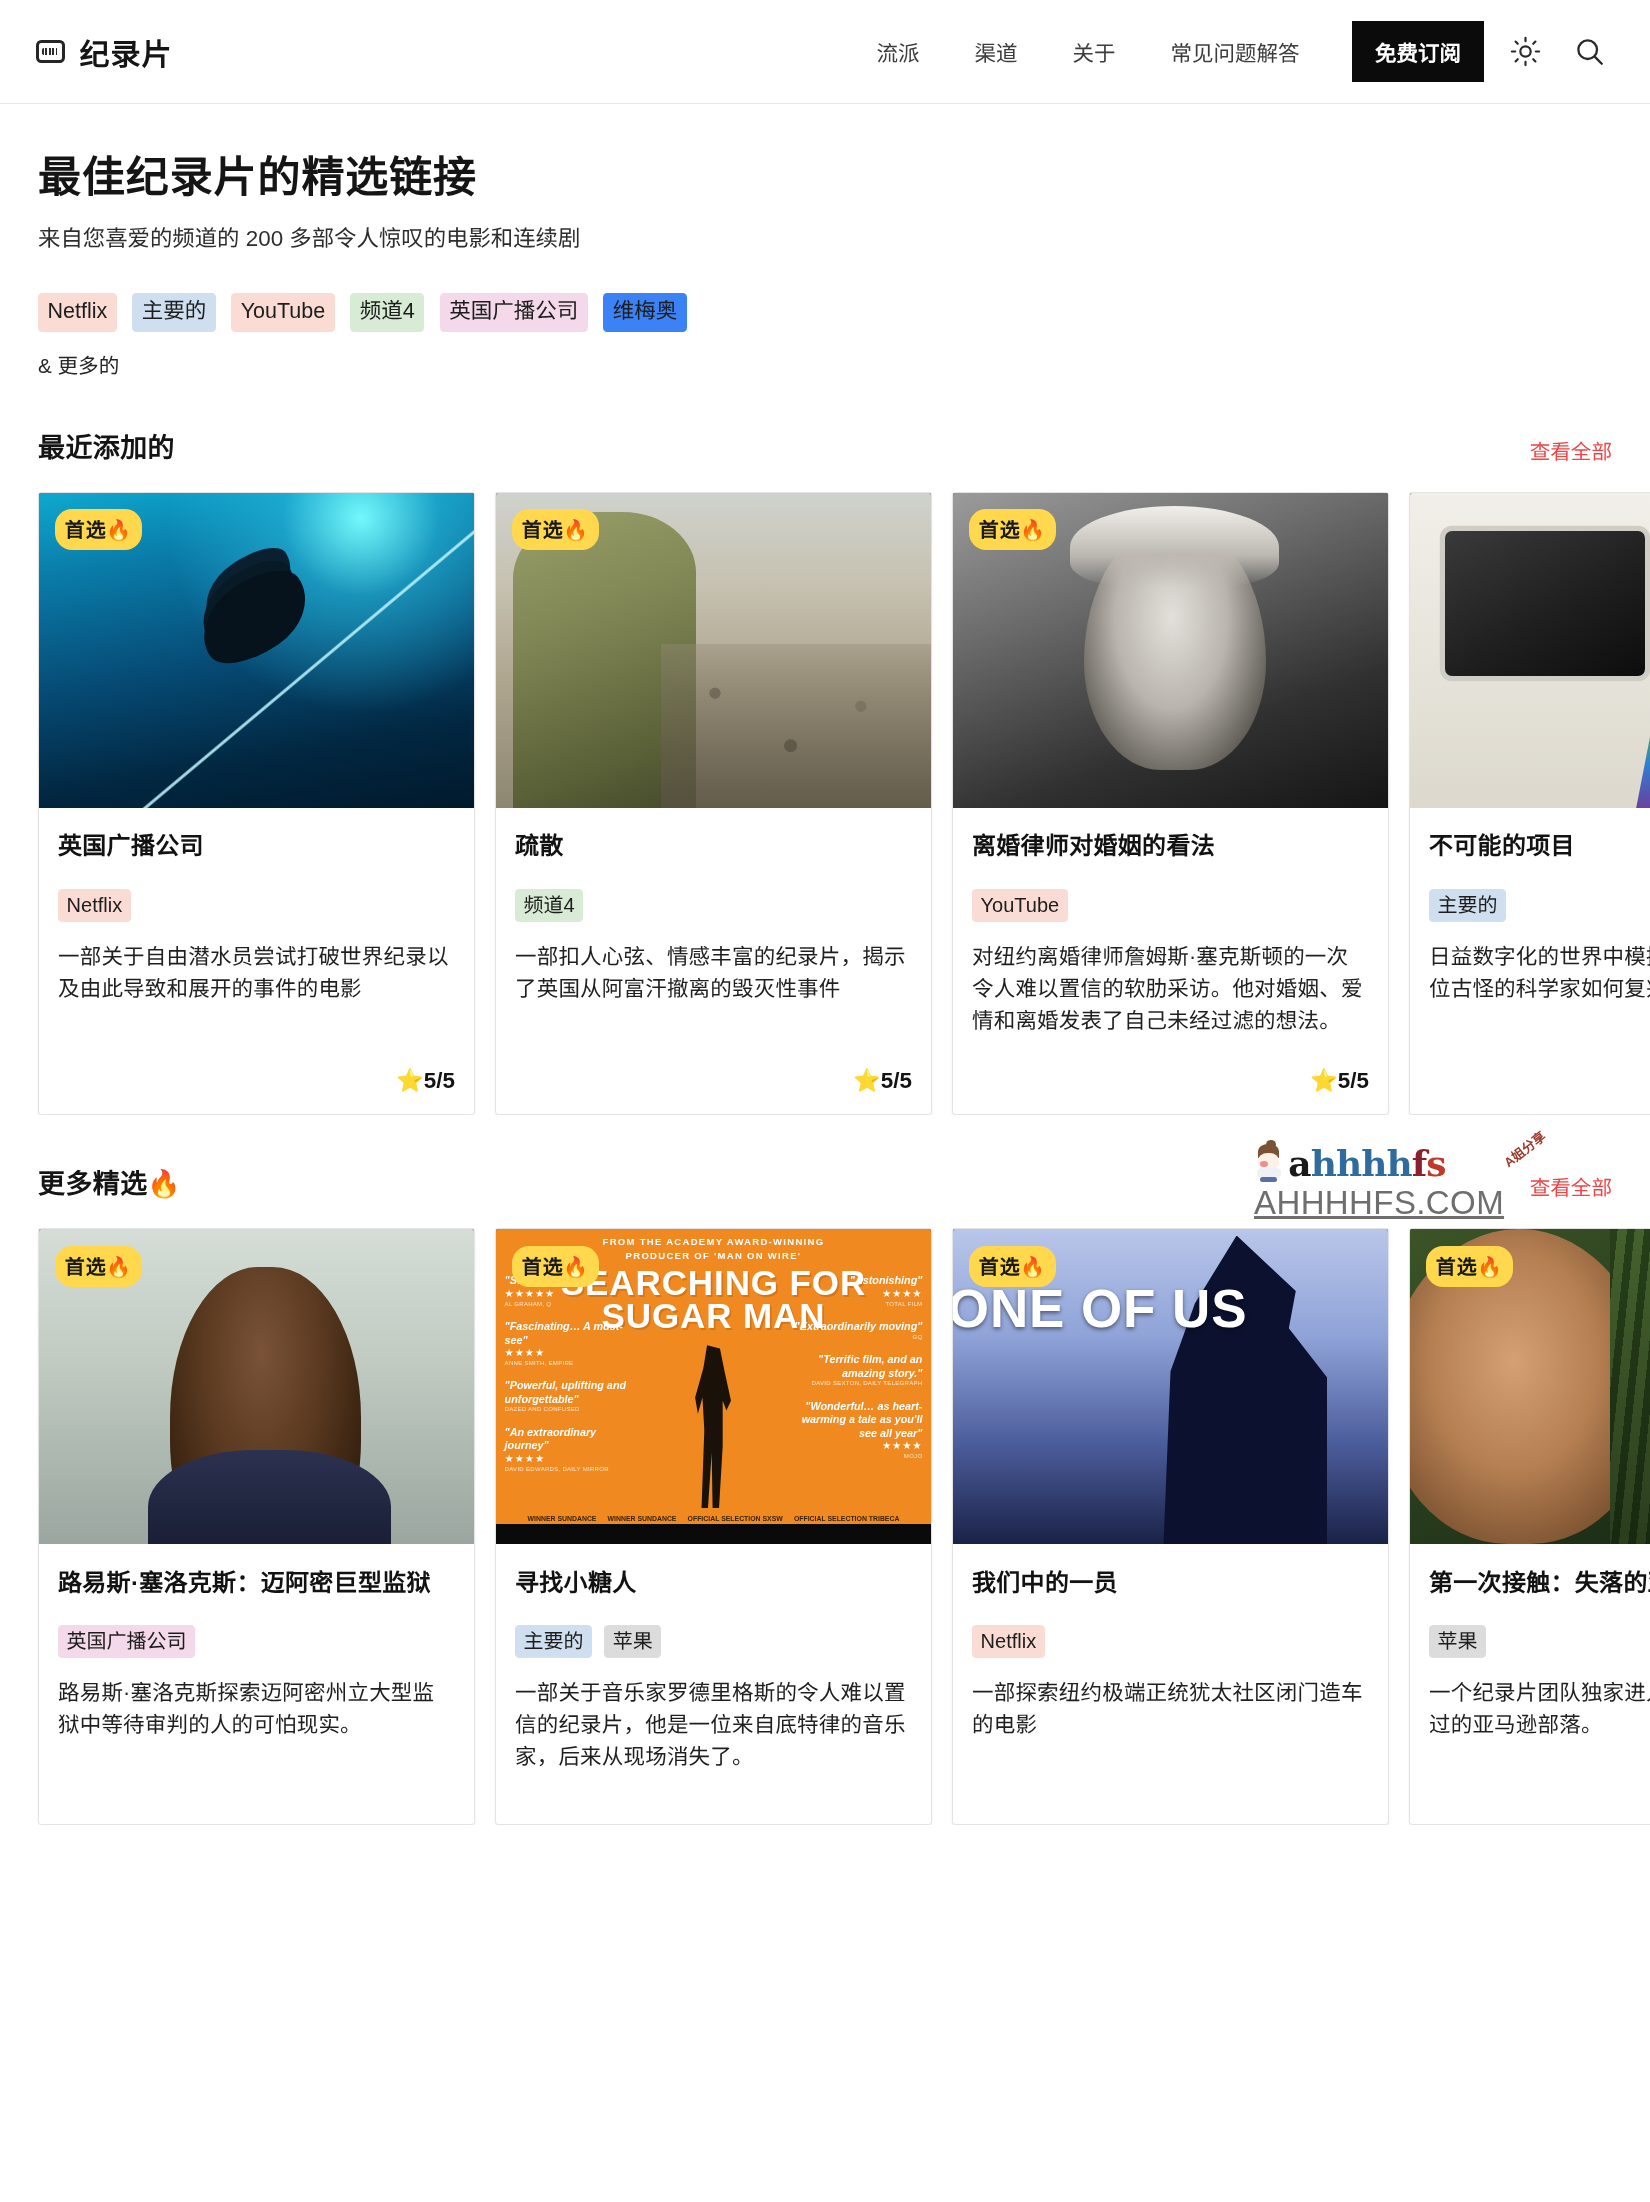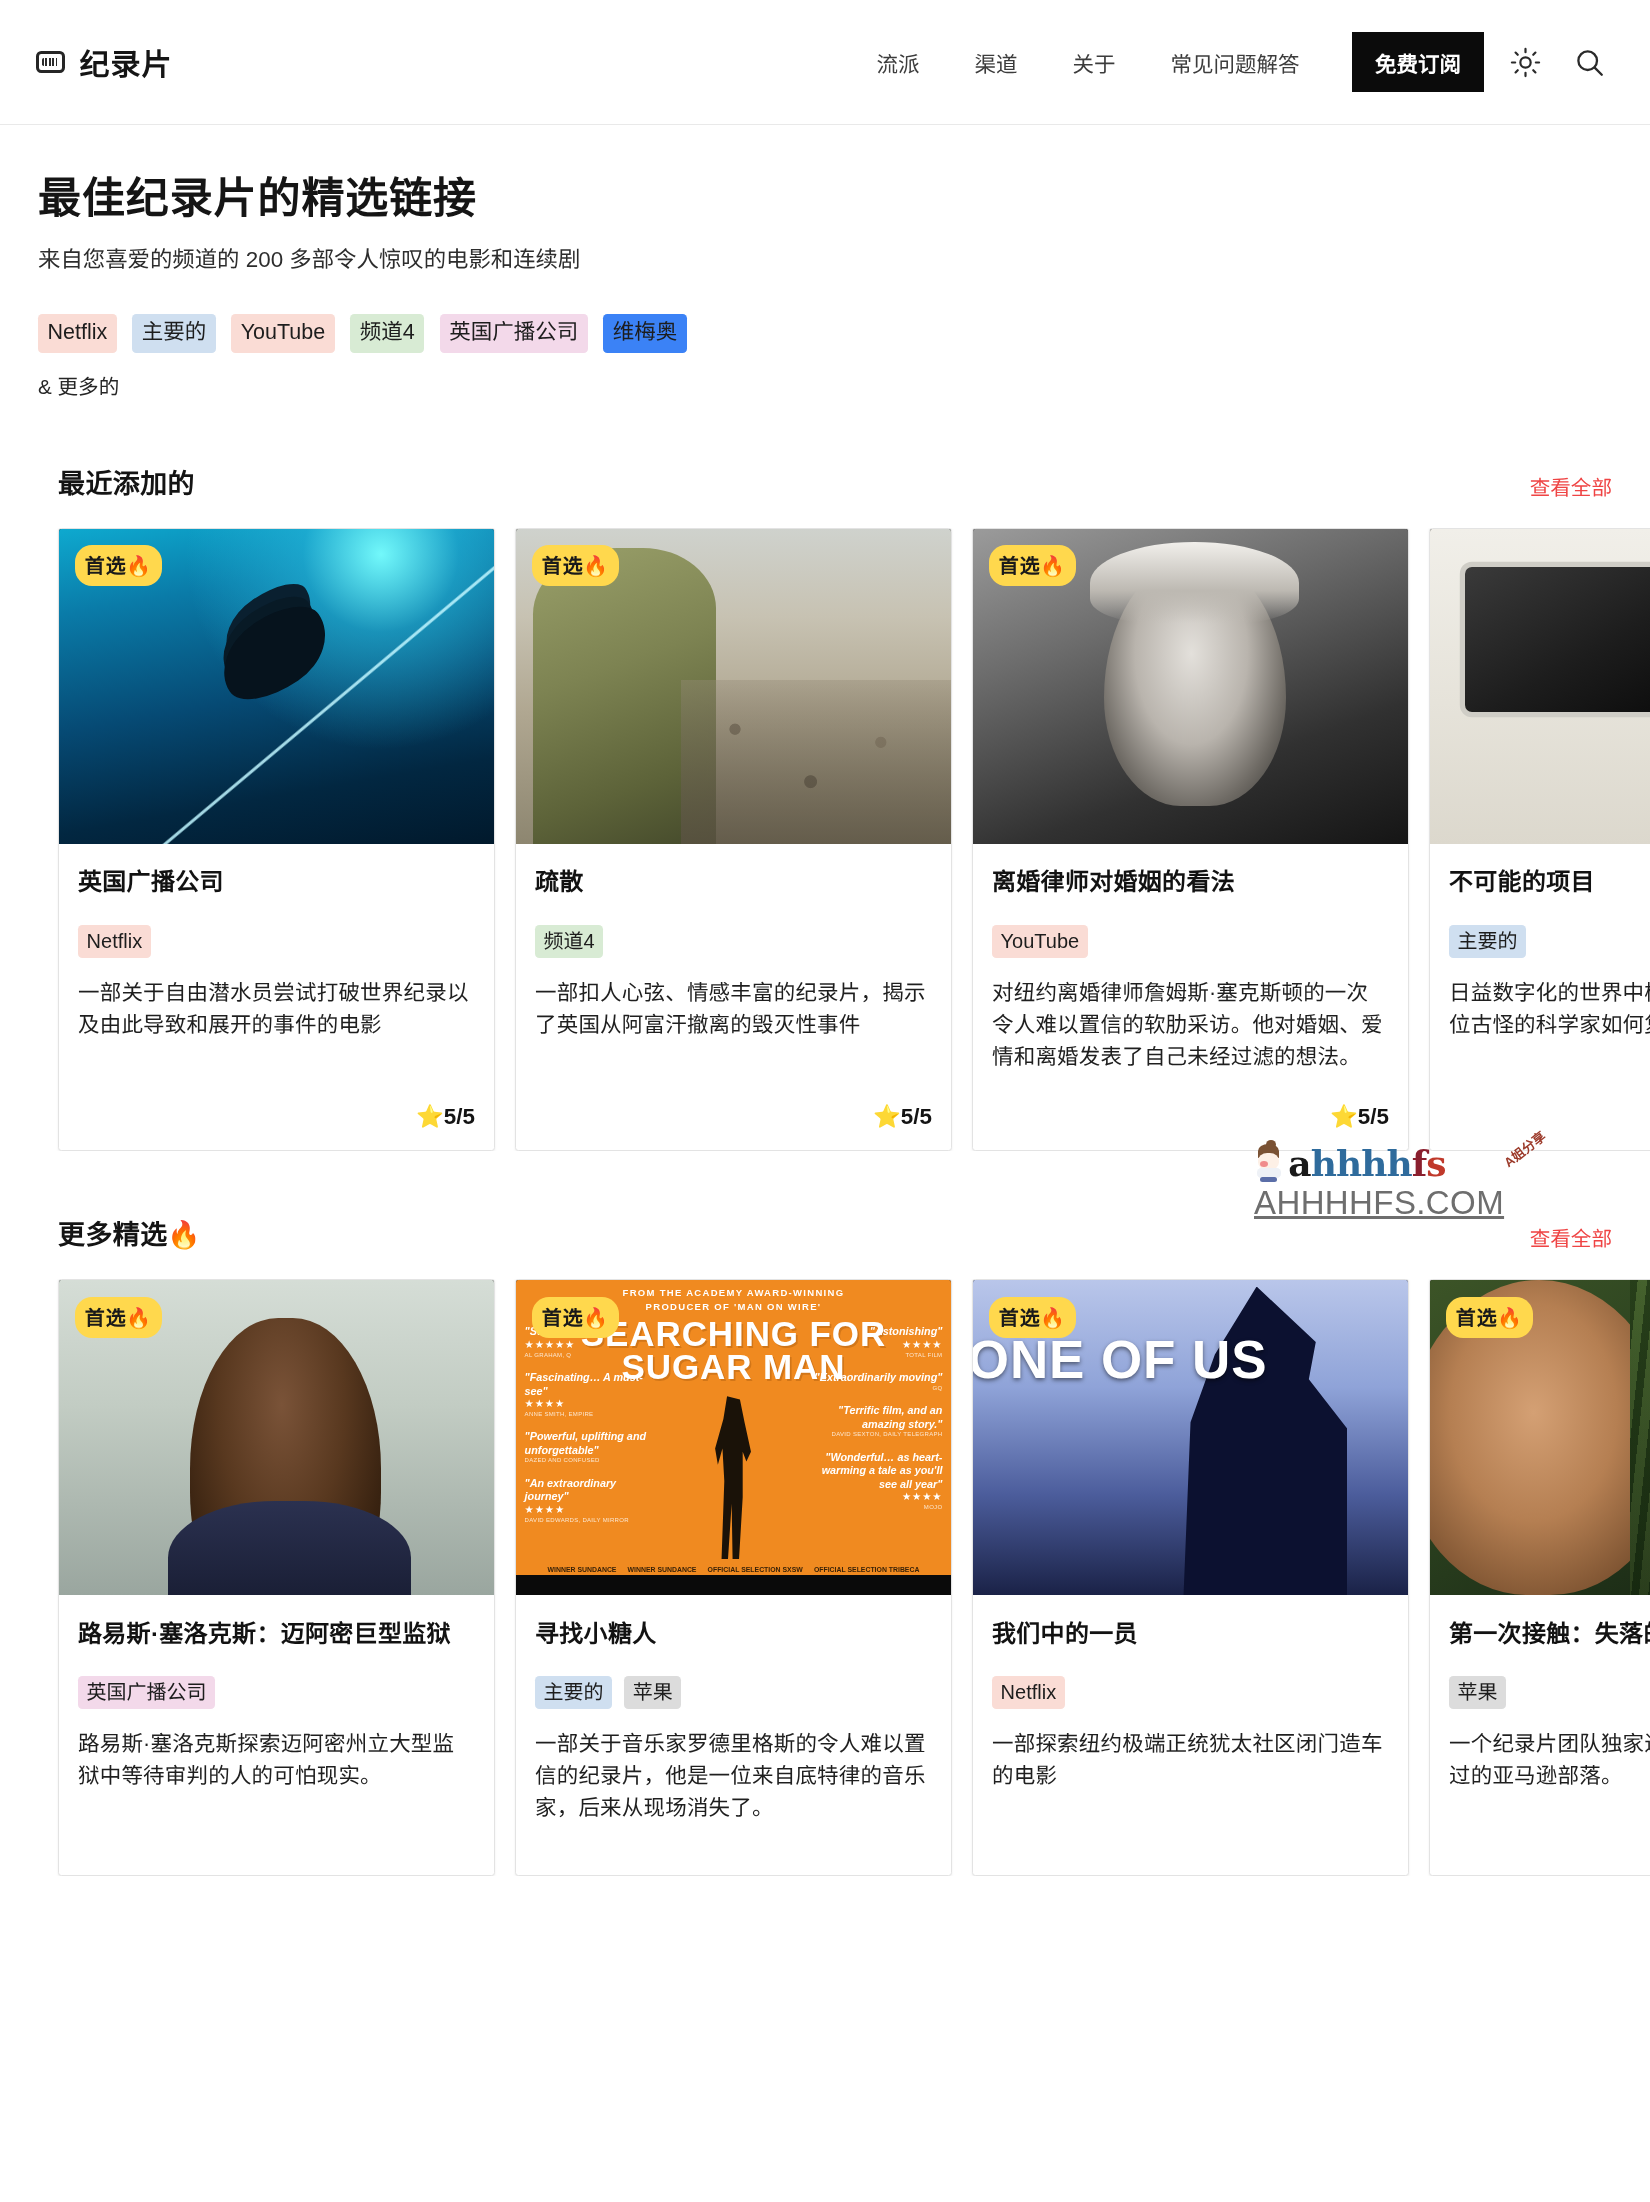--- a/index.html
+++ b/index.html
@@ -8,21 +8,21 @@
     width: 1650px;
     background: #ffffff;
     font-family: "Liberation Sans", "DejaVu Sans", sans-serif;
     color: #1c1c1c;
     -webkit-font-smoothing: antialiased;
   }
   .page { width: 1650px; min-height: 2203px; position: relative; overflow: hidden; background:#fff; }
 
   
   .site-header {
-    height: 125px;
+    height: 104px;
     display: flex;
     align-items: center;
     padding: 0 38px 0 36px;
     border-bottom: 0.9px solid #e9e9e9;
     background: #fff;
     position: relative;
   }
   .brand { display: flex; align-items: center; gap: 14.6px; }
   .brand-icon {
     width: 29px; height: 22.4px;
@@ -103,21 +103,21 @@
     color: #1d1d1d;
   }
   .tag-more {
     width: 100%;
     font-size: 20.6px;
     color: #262626;
     margin-top: 1.7px;
   }
 
   
-  .section { margin-top: 62px; padding-left: 20px; }
+  .section { margin-top: 47px; }
   .section-head {
     display: flex; align-items: flex-end; justify-content: space-between;
     padding: 0 38px 0 38px;
   }
   .section-title {
     font-size: 27px; font-weight: 700; color:#141414; letter-spacing:0.4px;
   }
   .see-all {
     font-size: 20.6px; color:#ef4444; text-decoration:none; cursor:pointer;
     white-space:nowrap;

